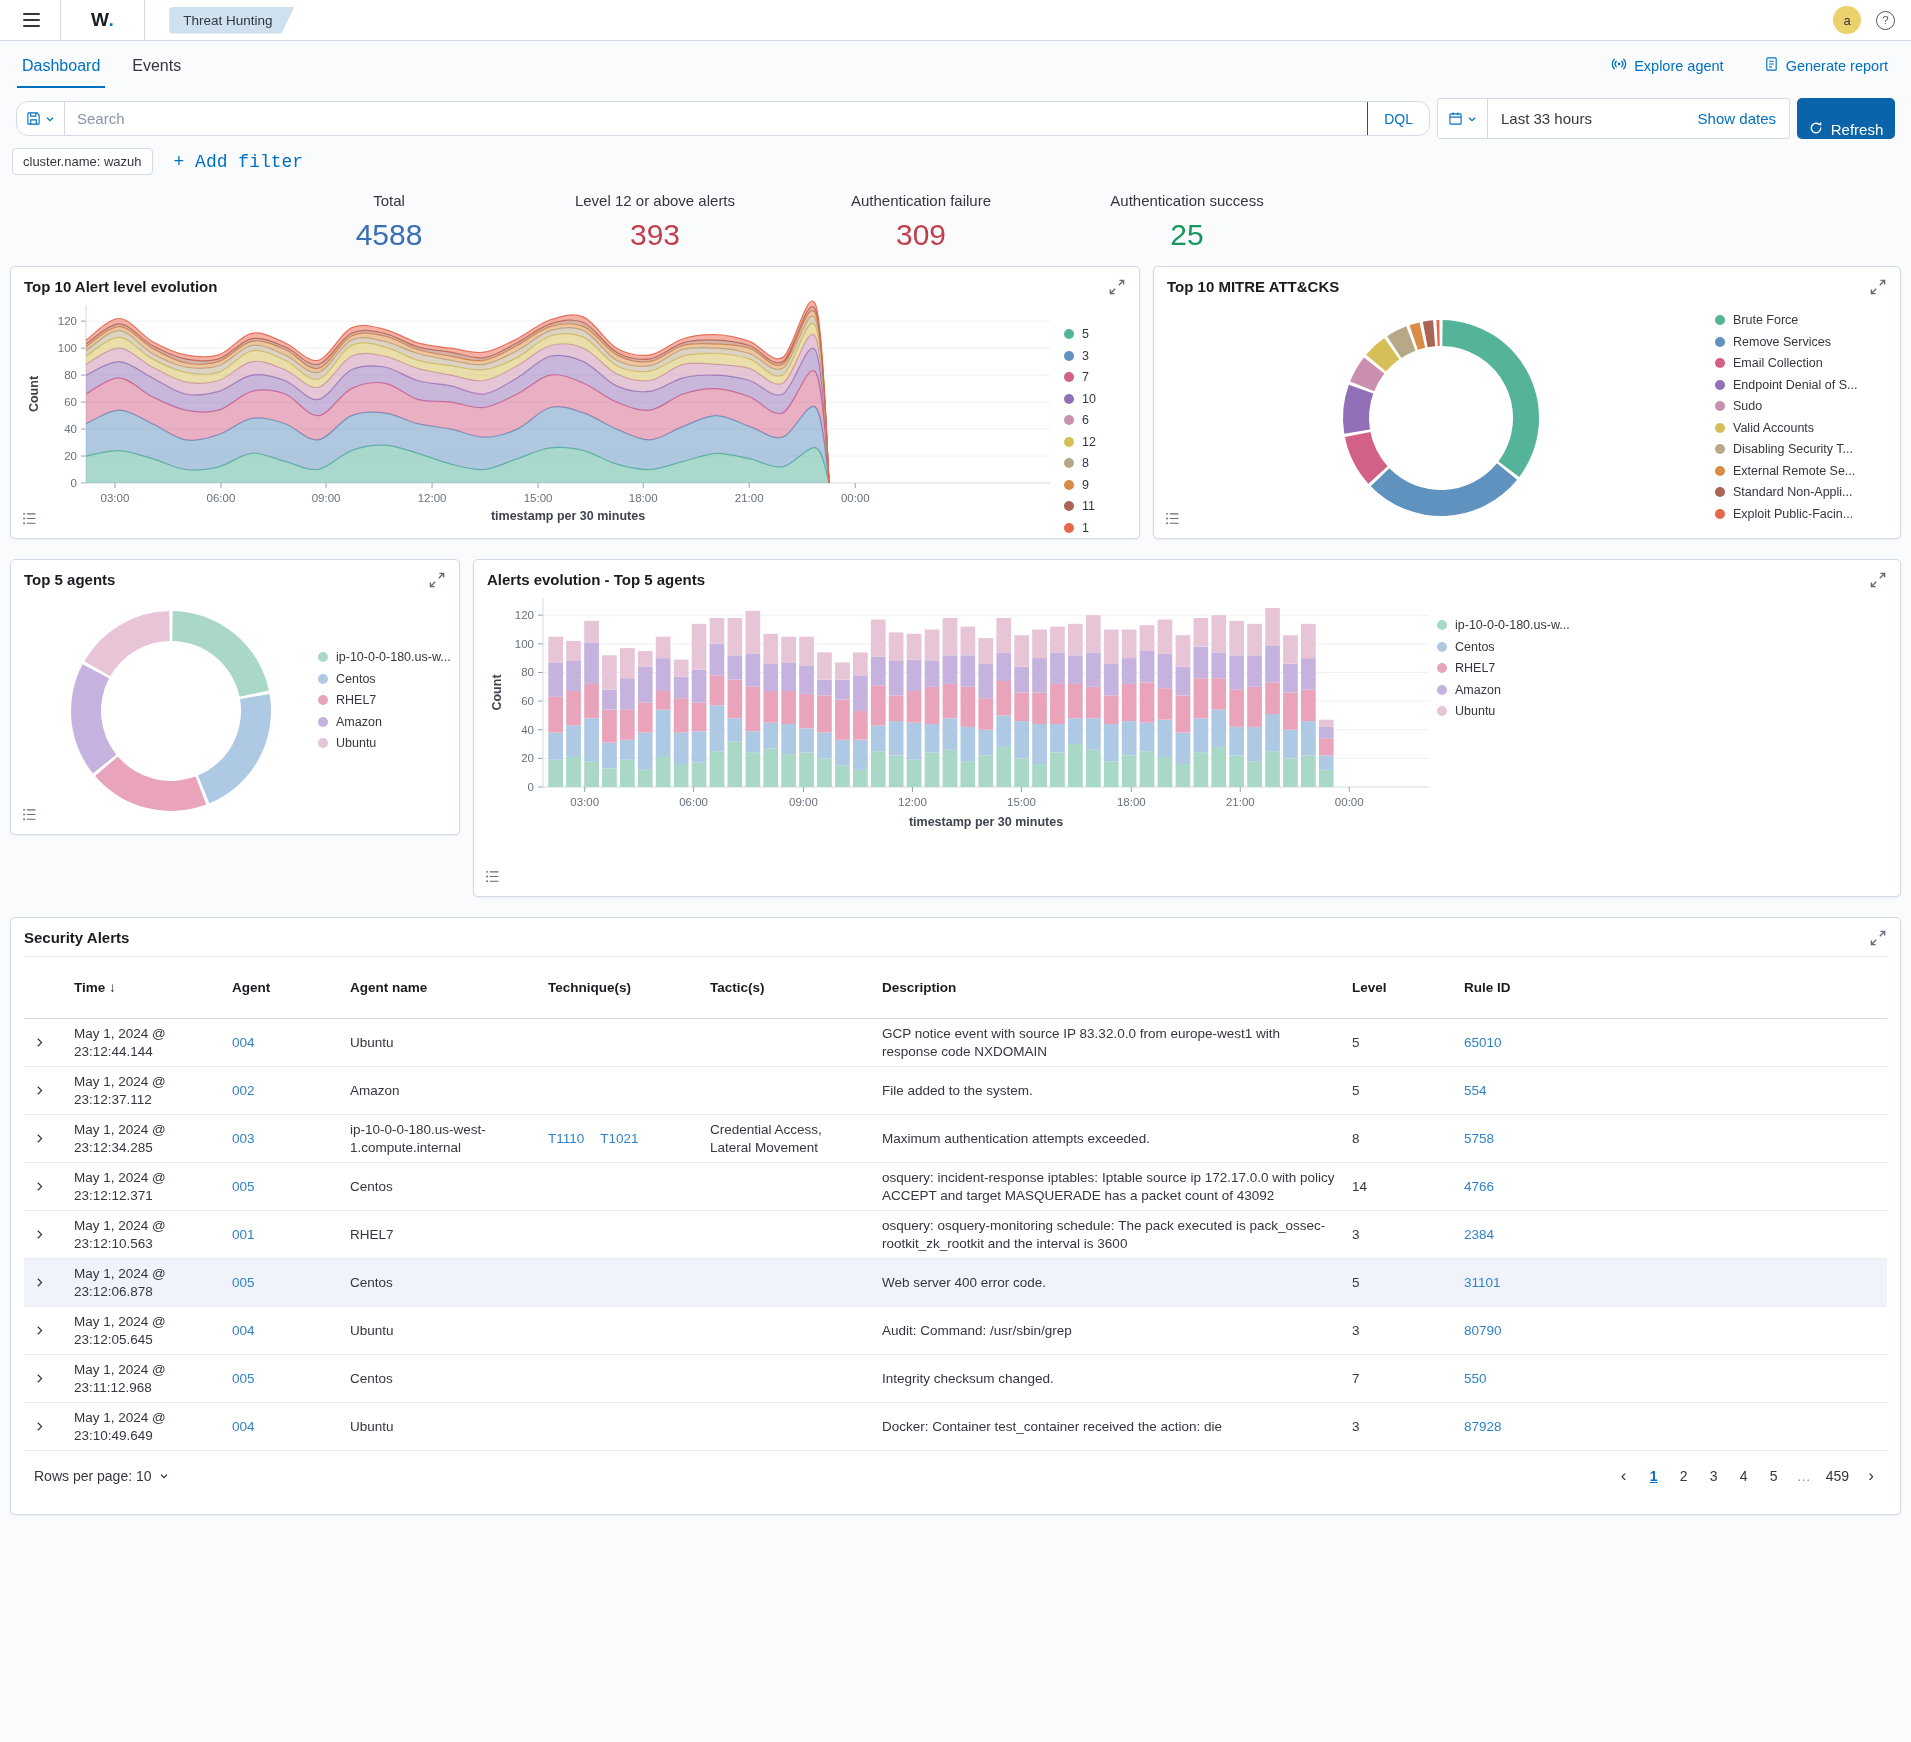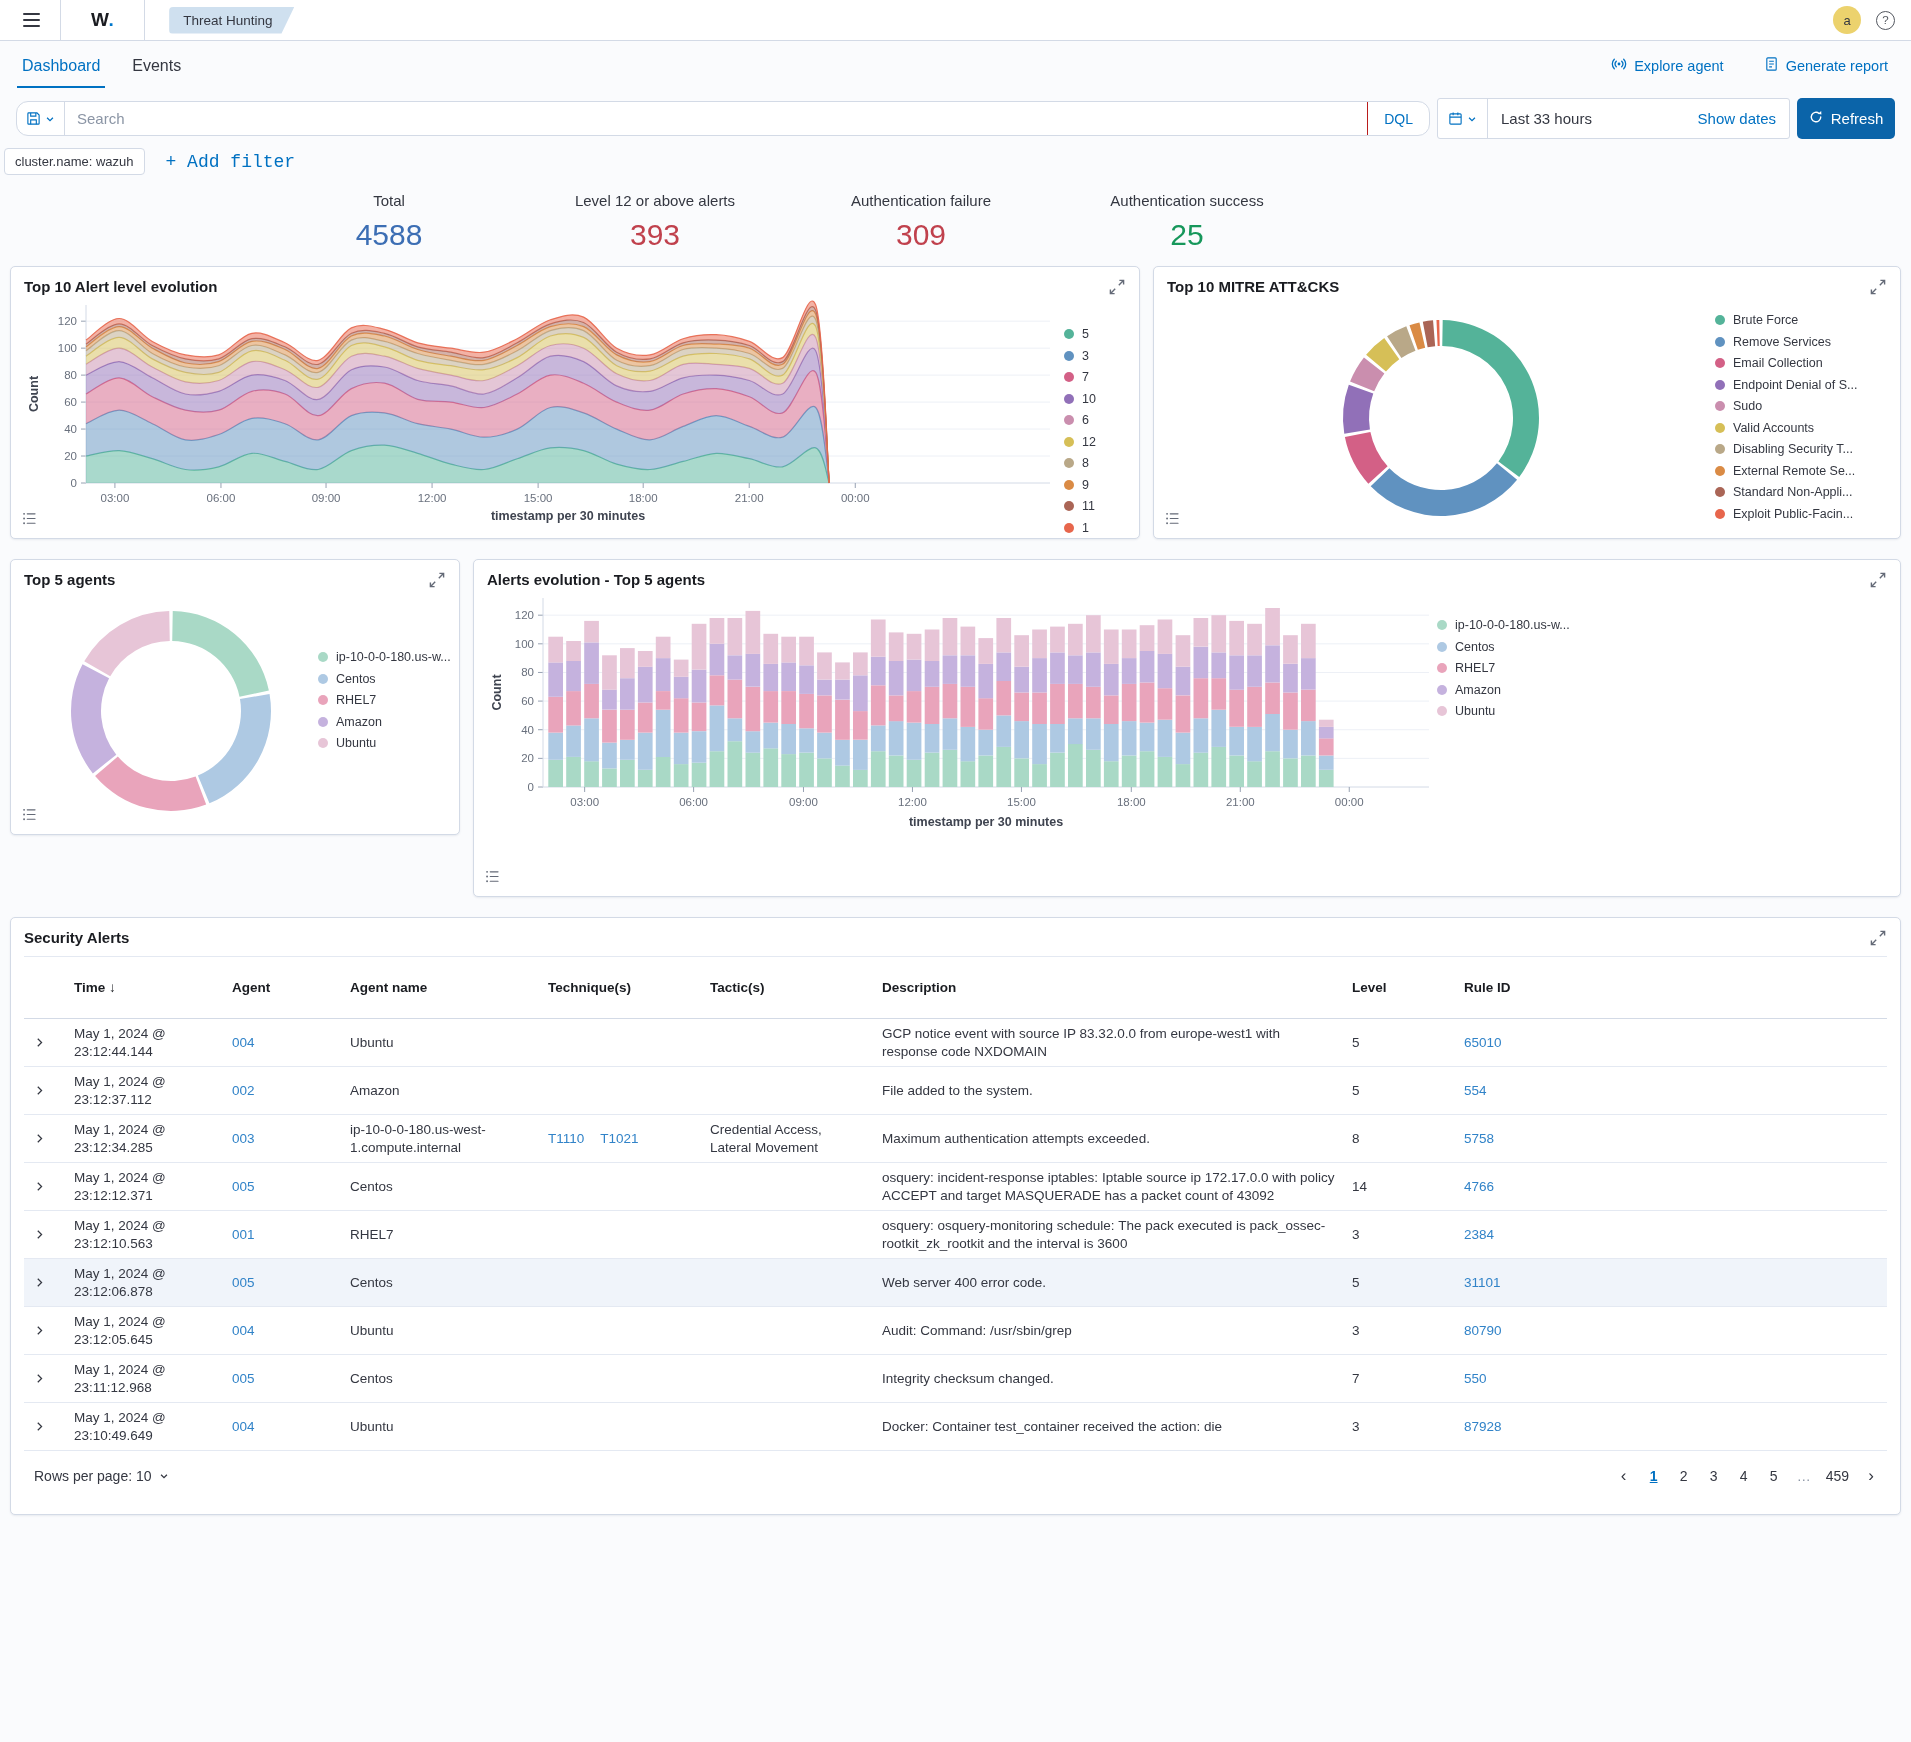--- a/index.html
+++ b/index.html
@@ -29,24 +29,24 @@
   .toolbar { display:flex; gap:7px; padding:8px 16px 0; align-items:center; }
   .search-group { flex:1; display:flex; align-items:stretch; border:1px solid #d3dae6; background:#fff; height:35px; border-radius:12px; }
   .save-btn { width:48px; display:flex; align-items:center; justify-content:center; gap:4px; border:none; border-right:1px solid #d3dae6; color:#0071c2; background:none; cursor:pointer; }
   input.search { flex:1; border:none; outline:none; font-size:15px; padding:0 12px; color:#343741; background:transparent; font-family:inherit; }
   input.search::placeholder { color:#8b95a5; }
   .dql { padding:0 16px; color:#0071c2; font-size:14px; border-left:1px solid #b91c1c; display:flex; align-items:center; background:none; border-top:none;border-bottom:none;border-right:none; cursor:pointer; font-family:inherit; }
   .date-group { width:353px; display:flex; align-items:stretch; border:1px solid #d3dae6; background:#fff; height:41px; border-radius:3px; }
   .cal-btn { width:50px; display:flex; align-items:center; justify-content:center; gap:4px; border:none; border-right:1px solid #d3dae6; color:#0071c2; background:none; cursor:pointer; }
   .time-text { flex:1; padding-left:13px; font-size:15px; display:flex; align-items:center; cursor:pointer; }
   .show-dates { padding-right:13px; color:#0071c2; font-size:15px; display:flex; align-items:center; background:none; border:none; cursor:pointer; font-family:inherit; }
-  .refresh-btn { width:98px; height:41px; background:#0b64a9; color:#fff; border:none; border-radius:5px; font-size:15px; display:flex; align-items:center; justify-content:center; gap:8px; cursor:pointer; font-family:inherit; }
+  .refresh-btn { width:98px; height:41px; background:#0b64a9; color:#fff; border:none; border-radius:5px; font-size:15px; display:flex; align-items:flex-end; justify-content:center; gap:8px; cursor:pointer; font-family:inherit; }
 
   
-  .filterrow { display:flex; align-items:center; padding:9px 4px 0; gap:15px; }
+  .filterrow { display:flex; align-items:center; padding:9px 12px 0; gap:15px; }
   .filter-pill { border:1px solid #d3dae6; background:#fff; border-radius:4px; height:27px; display:flex; align-items:center; padding:0 10px; font-size:13px; cursor:pointer; font-family:inherit; color:#343741; }
   .add-filter { color:#0071c2; font-size:18px; background:none; border:none; cursor:pointer; font-family:Liberation Mono, monospace; }
 
   
   .statsrow { display:flex; margin:17px 0 14px 256px; }
   .stat { width:266px; text-align:center; }
   .stat-label { font-size:15px; margin-bottom:9px; color:#343741; }
   .stat-value { font-size:30px; }
 
   

